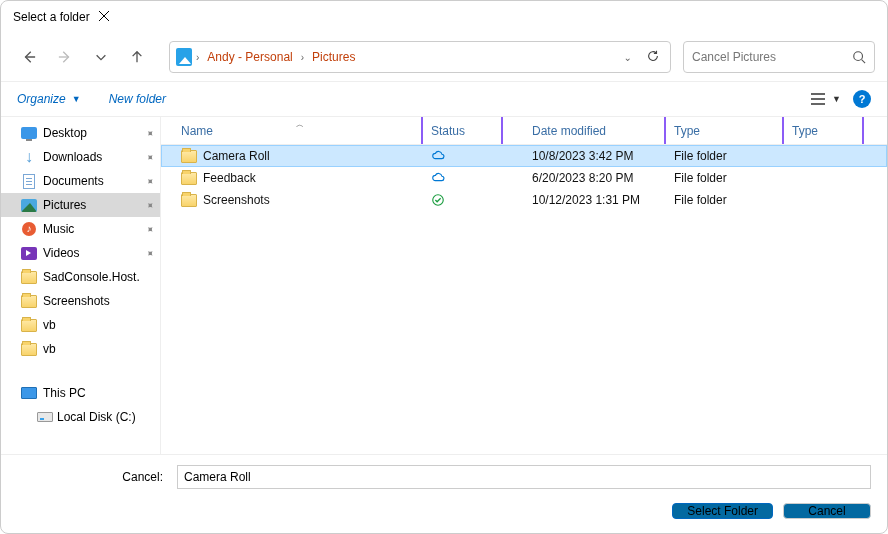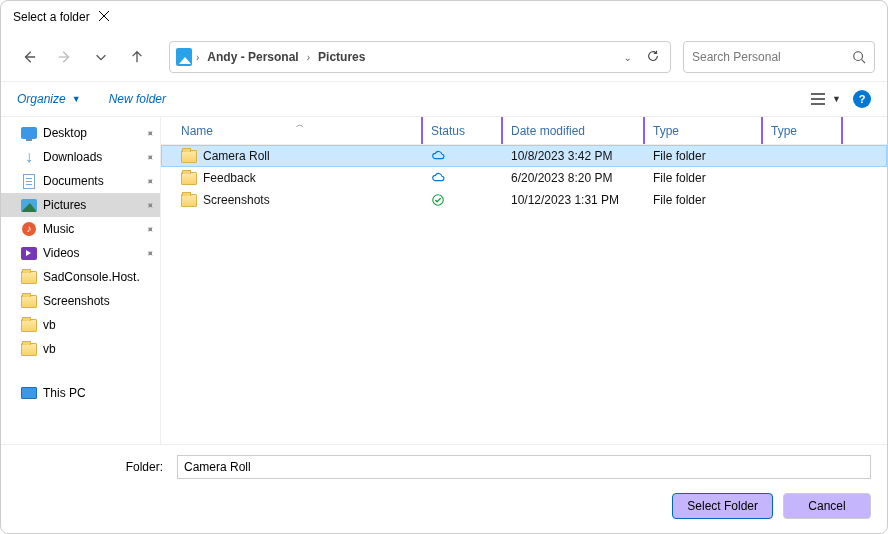--- a/index.html
+++ b/index.html
@@ -4,21 +4,21 @@
 <style>
   * { box-sizing: border-box; margin: 0; padding: 0; font-family: "Segoe UI", sans-serif; font-size: 12px; }
   body { background: #fff; width: 888px; height: 534px; border: 1px solid #ccc; border-radius: 8px; display: flex; flex-direction: column; overflow: hidden; }
   .titlebar { height: 32px; display: flex; align-items: center; padding: 0 12px; }
   .titlebar .title { color: #000; }
   .close-x { font-size: 14px; padding: 4px 8px; cursor: pointer; }
   .navbar { height: 48px; display: flex; align-items: center; padding: 0 12px; gap: 4px; }
   .nav-btn { width: 32px; height: 32px; display:flex; align-items:center; justify-content:center; color:#555; cursor:pointer; }
   .nav-btn svg { width:14px; height:14px; }
   .addr { flex:1; height: 32px; border:1px solid #ccc; border-radius:4px; display:flex; align-items:center; padding:0 6px; gap:4px; margin: 0 8px 0 12px; }
-  .addr .crumb { padding:2px 4px; color:#404040;font-weight:bold; }
+  .addr .crumb { padding:2px 4px; color:#c2410c; }
   .addr .chev { color:#666; font-size:10px; }
   .addr .spacer { flex:1; }
   .addr .dd { color:#666; font-size:10px; padding:0 6px; }
   .addr .refresh { color:#444; padding:0 4px; }
   .search { width:192px; height:32px; border:1px solid #ccc; border-radius:4px; display:flex; align-items:center; padding:0 8px; color:#666; justify-content:space-between; }
   .toolbar { height:36px; border-top:1px solid #eee; border-bottom:1px solid #eee; display:flex; align-items:center; padding:0 16px; gap:28px; }
   .tool-link { color:#0067c0; cursor:pointer; display:flex; align-items:center; gap:4px;font-style:italic; }
   .tool-right { margin-left:auto; display:flex; align-items:center; gap:12px; }
   .help { width:18px; height:18px; border-radius:50%; background:#0078d4; color:#fff; display:flex; align-items:center; justify-content:center; font-size:11px; font-weight:bold; cursor:pointer;}
   .body { flex:1; display:flex; overflow:hidden; }
@@ -39,33 +39,33 @@
   .ico-pic::after{content:"";position:absolute;bottom:0;left:0;border-left:9px solid transparent;border-right:7px solid transparent;border-bottom:9px solid #2b7a46;}
   .ico-pic-addr { width:18px; height:18px; background:#28a2e8; border-radius:2px; position:relative; }
   .ico-pic-addr::after{content:"";position:absolute;bottom:2px;left:3px;border-left:6px solid transparent;border-right:6px solid transparent;border-bottom:7px solid #fff;}
   .ico-music { width:14px;height:14px;border-radius:50%;background:#e85c33;color:#fff;font-size:10px;text-align:center;line-height:14px;}
   .ico-video { width:16px;height:13px;background:#7735b8;border-radius:2px;position:relative;}
   .ico-video::after{content:"";position:absolute;top:3px;left:5px;border-left:5px solid #fff;border-top:3.5px solid transparent;border-bottom:3.5px solid transparent;}
   .ico-pc { width:16px;height:12px;background:#3b97e8;border:1px solid #1f6fb5;border-radius:1px;}
   .main { flex:1; display:flex; flex-direction:column; }
   .cols { height:28px; display:flex; align-items:center; border-bottom:1px solid #eee; color:#3a6ea5; padding-left:12px; position:relative;}
   .col { border-right:2px solid #8b5cf6; height:100%; display:flex; align-items:center; padding:0 8px; }
-  .c-name{width:250px;} .c-status{width:80px;} .c-date{width:142px;} .c-type{width:118px;} .c-size{width:80px;}
+  .c-name{width:250px;} .c-status{width:80px;} .c-date{width:142px;margin-left:21px;} .c-type{width:118px;} .c-size{width:80px;}
   .sort-ind { position:absolute; top:2px; left:135px; font-size:8px; color:#666;}
   .rows { flex:1; }
   .row { height:22px; display:flex; align-items:center; padding-left:12px; cursor:pointer;}
   .row.sel { background:#cce8ff; border:1px solid #99d1ff; padding-left:11px;}
   .cell { display:flex; align-items:center; gap:6px; padding:0 8px; color:#111;}
   .cell.c-status svg{width:14px;height:14px;}
   .footer { border-top:1px solid #eee; padding:10px 16px 14px; display:flex; flex-direction:column; gap:14px;}
   .folder-row { display:flex; align-items:center; gap:10px; }
   .folder-row label{ width:150px; text-align:right; padding-right:4px;}
   .folder-input { flex:1; height:24px; border:1px solid #ccc; padding:0 6px; outline:none; }
   .buttons { display:flex; justify-content:flex-end; gap:10px; }
-  .btn { min-width:88px; height:26px; border:1px solid #ccc; border-radius:4px; background:#c4b5fd; cursor:pointer; padding:0 14px; }
+  .btn { min-width:88px; height:16px; border:1px solid #ccc; border-radius:4px; background:#0369a1; cursor:pointer; padding:0 14px; }
   .btn.primary { border-color:#0067c0; color:#000; }
   .caret-sm{ font-size:9px; margin-left:2px; color:#0067c0;}
   .drive { display:flex; align-items:center; gap:4px; padding-left:36px; height:24px; cursor:pointer;}
   .ico-drive{width:16px;height:10px;background:#e8e8e8;border:1px solid #999;border-radius:1px;position:relative;}
   .ico-drive::after{content:"";position:absolute;bottom:1px;left:2px;width:4px;height:2px;background:#39a0e8;}
 </style>
 </head>
 <body>
 
 <div class="titlebar">
@@ -111,21 +111,21 @@
     <span class="crumb">Pictures</span>
     <span class="spacer"></span>
     <span class="dd">⌄</span>
     <span class="refresh"><svg width="14" height="14" viewBox="0 0 16 16">
           <path d="M13 8a5 5 0 1 1-1.5-3.5" stroke="#444" stroke-width="1.3" fill="none"></path>
           <path d="M12 2v3h-3" stroke="#444" stroke-width="1.3" fill="none"></path>
         </svg></span>
   </div>
 
   <div class="search">
-    <span style="color:#777">Search Personal</span>
+    <span style="color:#777">Cancel Pictures</span>
     <svg width="14" height="14" viewBox="0 0 16 16">
         <circle cx="7" cy="7" r="5" stroke="#555" stroke-width="1.3" fill="none"></circle>
         <path d="M11 11 L15 15" stroke="#555" stroke-width="1.3"></path>
       </svg>
   </div>
 </div>
 
 <div class="toolbar">
   <span class="tool-link">
       <span>Organize</span>
@@ -211,20 +211,26 @@
         </span>
         <span>vb</span>
       </div>
     <div class="side-gap"></div>
     <div class="side-item">
         <span class="icon">
           <span class="ico-pc"></span>
         </span>
         <span>This PC</span>
       </div>
+    <div class="drive">
+        <span class="icon">
+          <span class="ico-drive"></span>
+        </span>
+        <span>Local Disk (C:)</span>
+      </div>
   </div>
 
   <div class="main">
     <div class="cols">
       <span class="sort-ind">︿</span>
       <div class="col c-name">
           <span>Name</span>
         </div>
       <div class="col c-status">
           <span>Status</span>
@@ -297,20 +303,20 @@
         <div class="cell c-type">
             <span>File folder</span>
           </div>
       </div>
     </div>
   </div>
 </div>
 
 <div class="footer">
   <div class="folder-row">
-    <label>Folder:</label>
+    <label>Cancel:</label>
     <input class="folder-input" value="Camera Roll" style="">
   </div>
   <div class="buttons">
     <button class="btn primary">Select Folder</button>
     <button class="btn">Cancel</button>
   </div>
 </div>
 
 </body></html>

